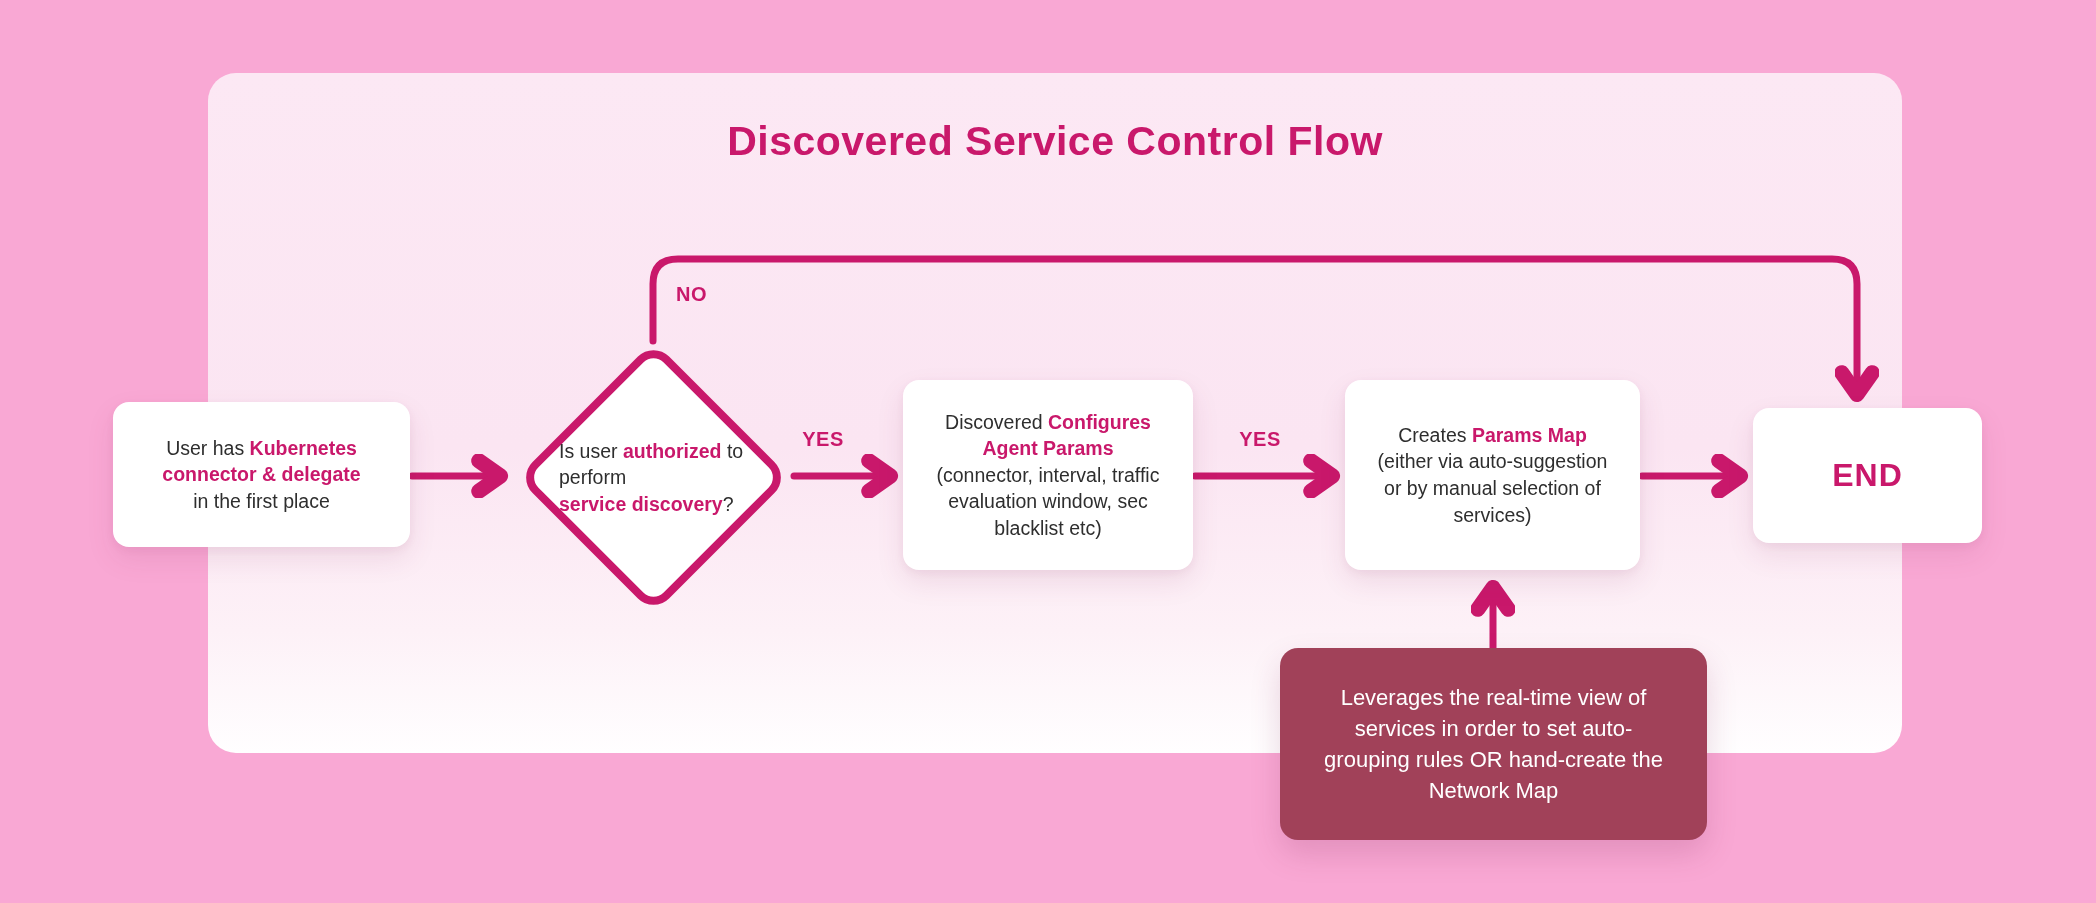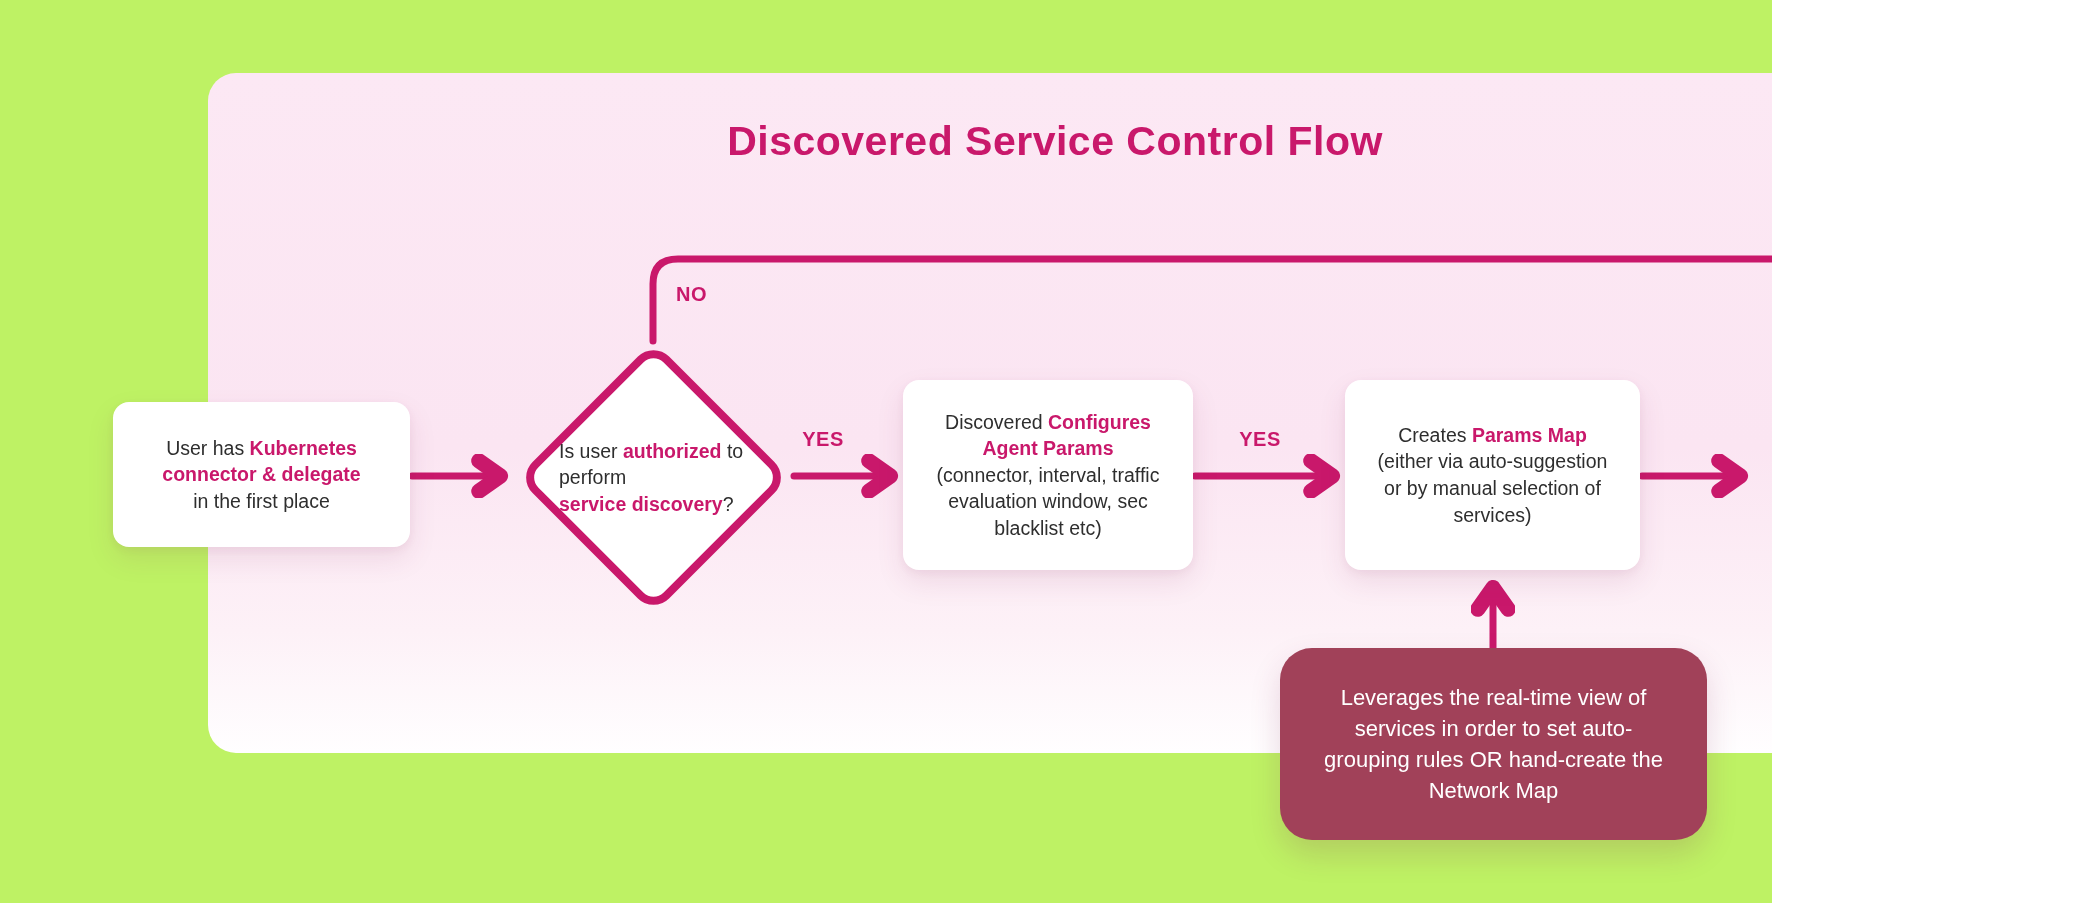--- a/index.html
+++ b/index.html
@@ -3,23 +3,23 @@
 <meta charset="utf-8">
 <style>
   html, body {
     margin: 0;
     padding: 0;
     background: #ffffff;
     font-family: "Liberation Sans", sans-serif;
   }
   .canvas {
     position: relative;
-    width: 1772px;
+    width: 2096px;
     height: 903px;
-    background: #bef264;
+    background: #f9a8d4;
     overflow: hidden;
   }
   .container {
     position: absolute;
     left: 208px;
     top: 73px;
     width: 1694px;
     height: 680px;
     border-radius: 28px;
     background: linear-gradient(180deg, #FCE8F4 0%, #FBE5F2 55%, #FDF1F7 82%, #FFFEFF 100%);
@@ -100,21 +100,21 @@
   #label-no    { left: 676px;  top: 283px; }
   .note {
     position: absolute;
     left: 1280px;
     top: 648px;
     width: 427px;
     height: 192px;
     box-sizing: border-box;
     padding: 10px 26px;
     background: #A14159;
-    border-radius: 32px;
+    border-radius: 18px;
     box-shadow: 0 14px 30px rgba(130, 40, 85, 0.18);
     display: flex;
     align-items: center;
     justify-content: center;
     text-align: center;
     color: #ffffff;
     font-size: 22px;
     line-height: 1.42;
   }
   .note p { margin: 0; width: 340px; }
@@ -170,18 +170,21 @@
   <div id="label-yes-2" class="edge-label">YES</div>
 
   <div id="box-configure" class="node">
     <p><span>Discovered </span><span class="hl">Configures Agent Params</span><span> (connector, interval, traffic evaluation window, sec blacklist etc)</span></p>
   </div>
 
   <div id="box-create" class="node">
     <p><span>Creates </span><span class="hl">Params Map</span><span> (either via auto-suggestion or by manual selection of services)</span></p>
   </div>
 
+  <div id="box-end" class="node">
+    <p>END</p>
+  </div>
 
   <div class="note">
     <p>Leverages the real-time view of services in order to set auto-grouping rules OR hand-create the Network Map</p>
   </div>
 
 </div>
 
 </body></html>

